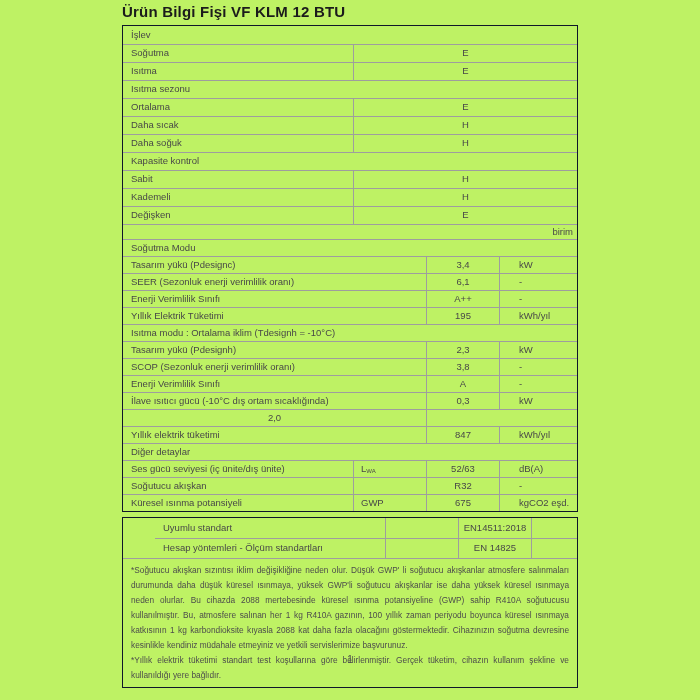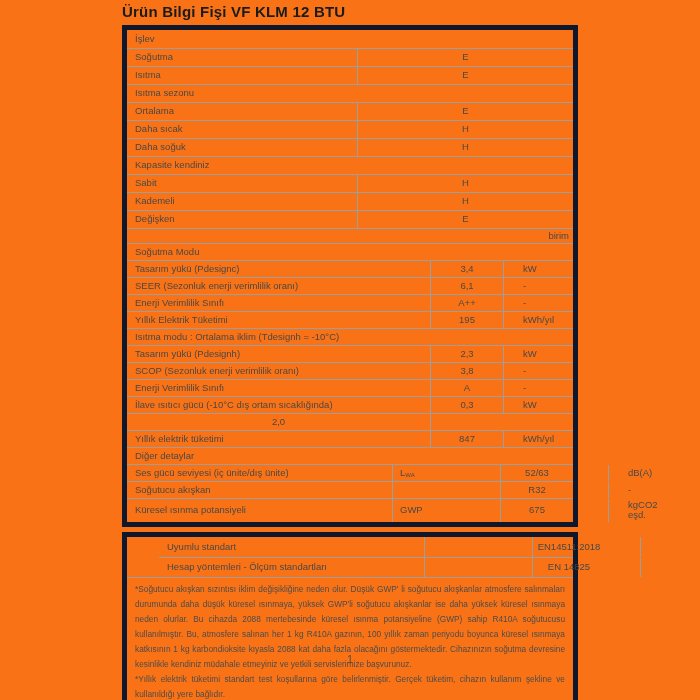--- a/index.html
+++ b/index.html
@@ -1,55 +1,55 @@
 <!DOCTYPE html>
 <html><head>
 <meta charset="utf-8">
 <style>
   * { box-sizing: border-box; margin: 0; padding: 0; }
   html, body { background: #ffffff; }
   .page {
     position: relative;
     width: 700px;
     height: 700px;
-    background: #f97316;
+    background: #bef264;
     font-family: "Liberation Sans", sans-serif;
     color: #484848;
     overflow: hidden;
   }
   .content {
     position: absolute;
     left: 122px;
     top: 3px;
     width: 456px;
   }
   .title {
     font-size: 15px;
     font-weight: 800;
     color: #1b1b1b;
     letter-spacing: 0.2px;
     margin-bottom: 5px;
   }
   .tbl {
-    border: 5px solid #0f172a;
+    border: 1px solid #0f172a;
     width: 100%;
   }
   .tbl2 { margin-top: 5px; }
   .r {
     display: grid;
     border-top: 1px solid #9e9e9e;
     font-size: 9.5px;
     align-items: stretch;
     line-height: 1.1;
   }
   .r.first { border-top: none; }
   .g1 { grid-template-columns: 1fr; }
   .g2 { grid-template-columns: 230px 1fr; }
   .g3 { grid-template-columns: 303px 73px 1fr; }
-  .g4 { grid-template-columns: 230px 73px 73px 1fr; gap: 35px; }
+  .g4 { grid-template-columns: 230px 73px 73px 1fr; }
   .h18 { min-height: 18px; }
   .h17 { min-height: 17px; }
   .h15 { min-height: 15px; }
   .h20 { min-height: 20px; margin-left: 32px; }
   .cell {
     display: flex;
     align-items: center;
     padding: 1px 4px 1px 8px;
   }
   .cell + .cell { border-left: 1px solid #9e9e9e; }
@@ -110,21 +110,21 @@
       <div class="r g2 h18">
         <div class="cell">Daha sıcak</div>
         <div class="cell center">H</div>
       </div>
       <div class="r g2 h18">
         <div class="cell">Daha soğuk</div>
         <div class="cell center">H</div>
       </div>
 
       <div class="r g1 h18">
-        <div class="cell">Kapasite kendiniz</div>
+        <div class="cell">Kapasite kontrol</div>
       </div>
       <div class="r g2 h18">
         <div class="cell">Sabit</div>
         <div class="cell center">H</div>
       </div>
       <div class="r g2 h18">
         <div class="cell">Kademeli</div>
         <div class="cell center">H</div>
       </div>
       <div class="r g2 h18">

